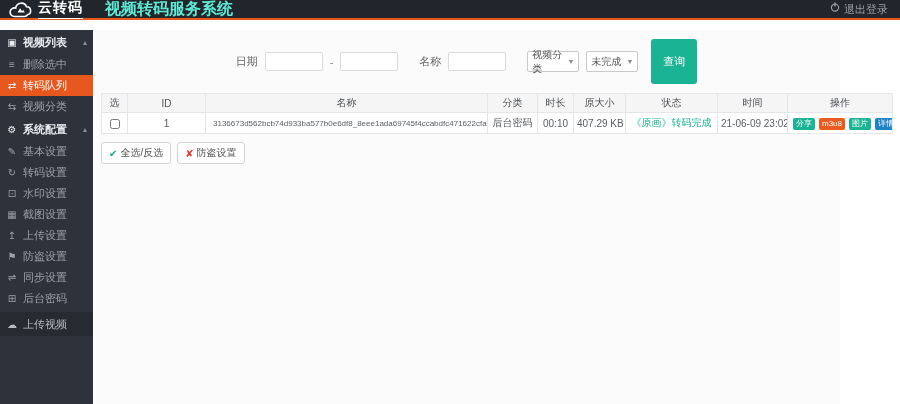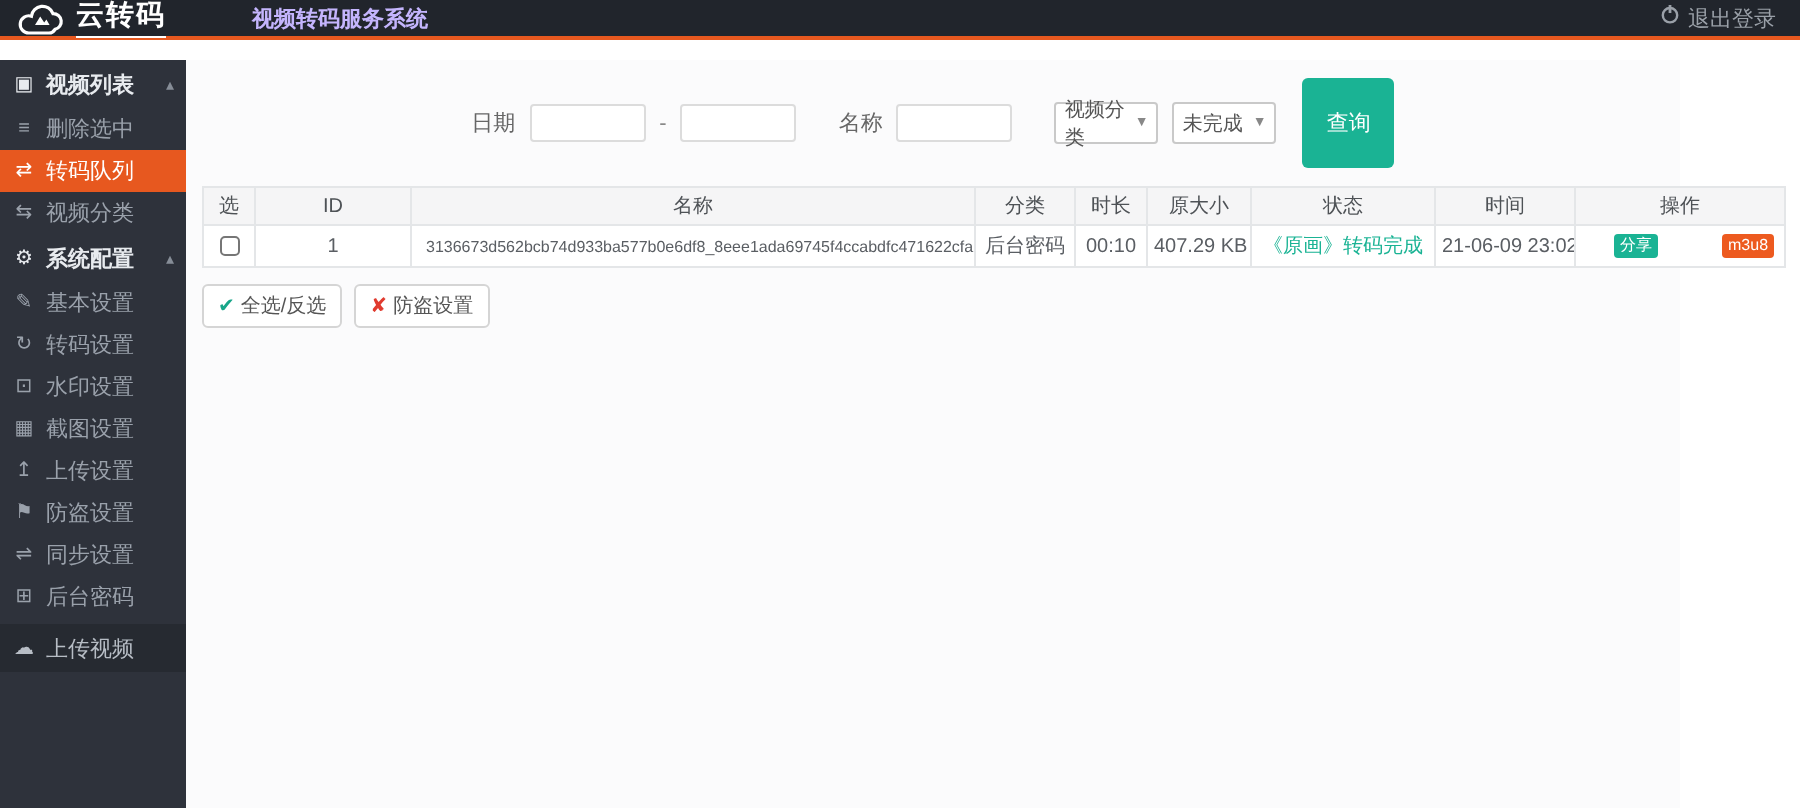--- a/index.html
+++ b/index.html
@@ -1,23 +1,23 @@
 <!DOCTYPE html>
 <html><head>
 <meta charset="utf-8">
 <style>
   * { margin:0; padding:0; box-sizing:border-box; }
   html,body { width:900px; height:404px; overflow:hidden; font-family:"Liberation Sans","DejaVu Sans",sans-serif; background:#fff; }
 
   
   .topbar { position:absolute; left:0; top:0; width:900px; height:20px; background:#21252c;
-            border-bottom:2px solid #e7581f; display:flex; align-items:center; padding:0 12px 0 8px;gap:21px; }
+            border-bottom:2px solid #e7581f; display:flex; align-items:center; padding:0 12px 0 8px; }
   .logo { display:flex; align-items:center; gap:4px; width:85px; }
   .logo-text { color:#fff; font-weight:bold; font-size:14px; border-bottom:1px solid #fff; padding-bottom:1px; letter-spacing:1px; }
-  .app-title { color:#c4b5fd; font-size:11px; font-weight:bold; margin-left:12px; }
+  .app-title { color:#5eead4; font-size:16px; font-weight:bold; margin-left:12px; }
   .logout { margin-left:auto; color:#9aa0a8; font-size:11px; display:flex; align-items:flex-start; gap:4px; cursor:pointer; }
 
   
   .sidebar { position:absolute; left:0; top:30px; width:93px; height:374px; background:#2e323b; }
   .side-item { height:21px; display:flex; align-items:center; gap:5px; padding:0 6px; font-size:11px;
                color:#9aa1ab; cursor:pointer; white-space:nowrap; }
   .side-item .si-icon { width:12px; font-size:10px; text-align:center; flex:none; }
   .side-item.section { color:#e8ebef; font-weight:bold; height:24px; }
   .side-item.section .si-caret { margin-left:auto; font-size:8px; color:#868d97; }
   .side-item.active { background:#e7581f; color:#fff; }
@@ -35,21 +35,21 @@
               display:flex; align-items:center; justify-content:space-between; padding:0 4px; font-size:10px; color:#555; cursor:pointer; }
   .f-select .caret { font-size:7px; color:#888; }
   .search-btn { background:#1ab394; color:#fff; border:0; border-radius:3px; padding:15px 12px; font-size:11px; cursor:pointer; margin-left:6px; }
 
   .data-table { width:791px; margin:2px 8px 0; border-collapse:collapse; background:#fff; table-layout:fixed; }
   .data-table th, .data-table td { border:1px solid #e4e6e8; text-align:center; padding:2px 3px; overflow:hidden; white-space:nowrap; }
   .data-table th { background:#f5f5f6; font-weight:normal; font-size:10px; color:#4e5256; height:17px; }
   .data-table td { font-size:10px; color:#5a5e63; height:21px; }
   .cell-name { text-align:left !important; font-size:8px !important; padding-left:7px !important; color:#555; }
   .status-text { color:#1ab394; }
-  .act-btn { display:inline-block; padding:2px 3px; border-radius:2px; color:#fff; font-size:8px; margin:0 16px; cursor:pointer; line-height:1; }
+  .act-btn { display:inline-block; padding:2px 3px; border-radius:2px; color:#fff; font-size:8px; margin:0 2px; cursor:pointer; line-height:1; }
   .act-green { background:#1ab394; } .act-orange { background:#ed5a1f; } .act-blue { background:#1c84c6; }
   .row-checkbox { width:10px; height:10px; vertical-align:middle; cursor:pointer; }
 
   .bulk-row { display:flex; gap:6px; margin:8px 8px; }
   .bulk-btn { background:#fff; border:1px solid #d5d5d5; border-radius:3px; padding:3px 7px; font-size:10px; color:#555;
               display:flex; align-items:center; gap:3px; cursor:pointer; }
   .check-icon { color:#18a689; font-weight:bold; font-size:10px; }
   .x-icon { color:#e03b2f; font-weight:bold; font-size:10px; }
 
   .watermark { position:absolute; right:6px; bottom:4px; text-align:center; color:#d9d9d9; font-weight:bold; line-height:1; }

